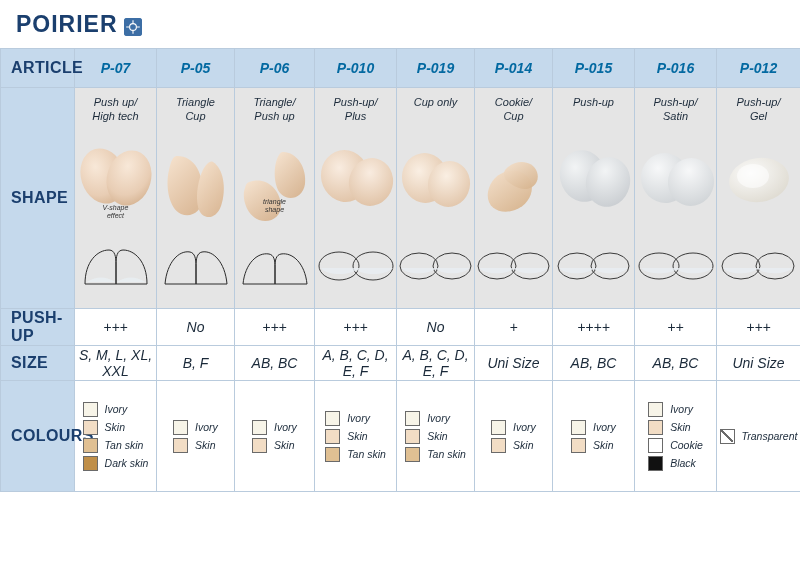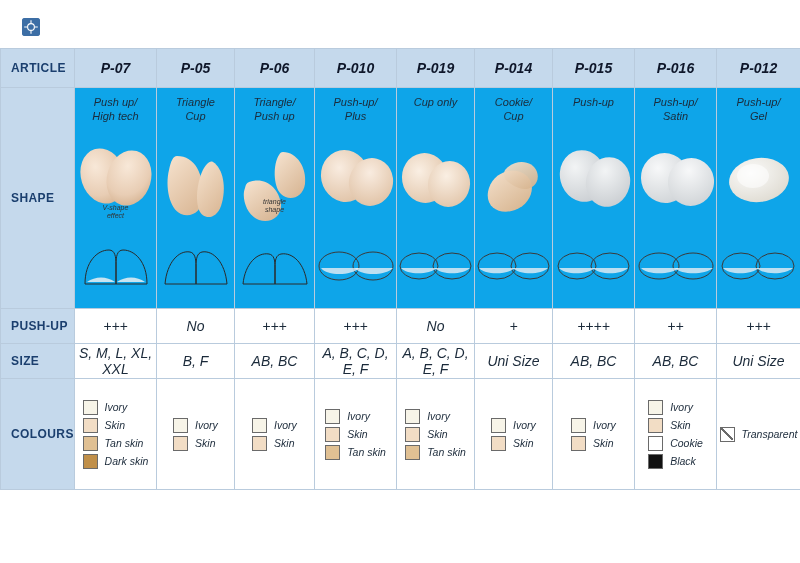--- a/index.html
+++ b/index.html
@@ -40,41 +40,41 @@
     border:1px solid #b9cbdd;
     padding:0;
     vertical-align:middle;
     text-align:center;
     font-size:11px;
   }
   .rowlabel{
     background:#c5d9ec;
     color:#1b3f6e;
     font-weight:bold;
-    font-size:12px;
+    font-size:16px;
     letter-spacing:.4px;
     text-align:left;
     padding-left:10px;
     width:74px;
   }
   .hdr{
     background:#c5d9ec;
-    color:#0f172a;
+    color:#0369a1;
     font-style:italic;
     font-weight:bold;
     font-size:14px;
     height:38px;
   }
   .article-row .rowlabel{height:38px;}
 
   .shape-cell{
     height:220px;
     vertical-align:top;
     position:relative;
-    background:#0ea5e9;
+    background:#e5e5e5;
   }
   .shape-name{
     font-style:italic;
     font-size:11px;
     padding:8px 4px 0 4px;
     line-height:1.25;
     color:#1b2a3a;
     min-height:30px;
   }
   .art-pane{
@@ -127,20 +127,21 @@
     background:linear-gradient(to top right,transparent 45%,#6a6a6a 45%,#6a6a6a 55%,transparent 55%);
   }
   .rowlabel.colours{vertical-align:middle;}
 </style>
 </head>
 <body>
 
 <div class="page">
 
   <div class="logo-bar">
+    <span class="logo-text">POIRIER</span>
     <span class="logo-mark">
       <svg width="18" height="18" viewBox="0 0 18 18">
         <rect x="0" y="0" width="18" height="18" rx="3" fill="#3c6ea5"></rect>
         <circle cx="9" cy="9" r="3.4" fill="none" stroke="#ffffff" stroke-width="1.1"></circle>
         <path d="M9 2.2 L9 5.4 M9 12.6 L9 15.8 M2.2 9 L5.4 9 M12.6 9 L15.8 9" stroke="#ffffff" stroke-width="1.1"></path>
       </svg>
     </span>
   </div>
 
   <table>

